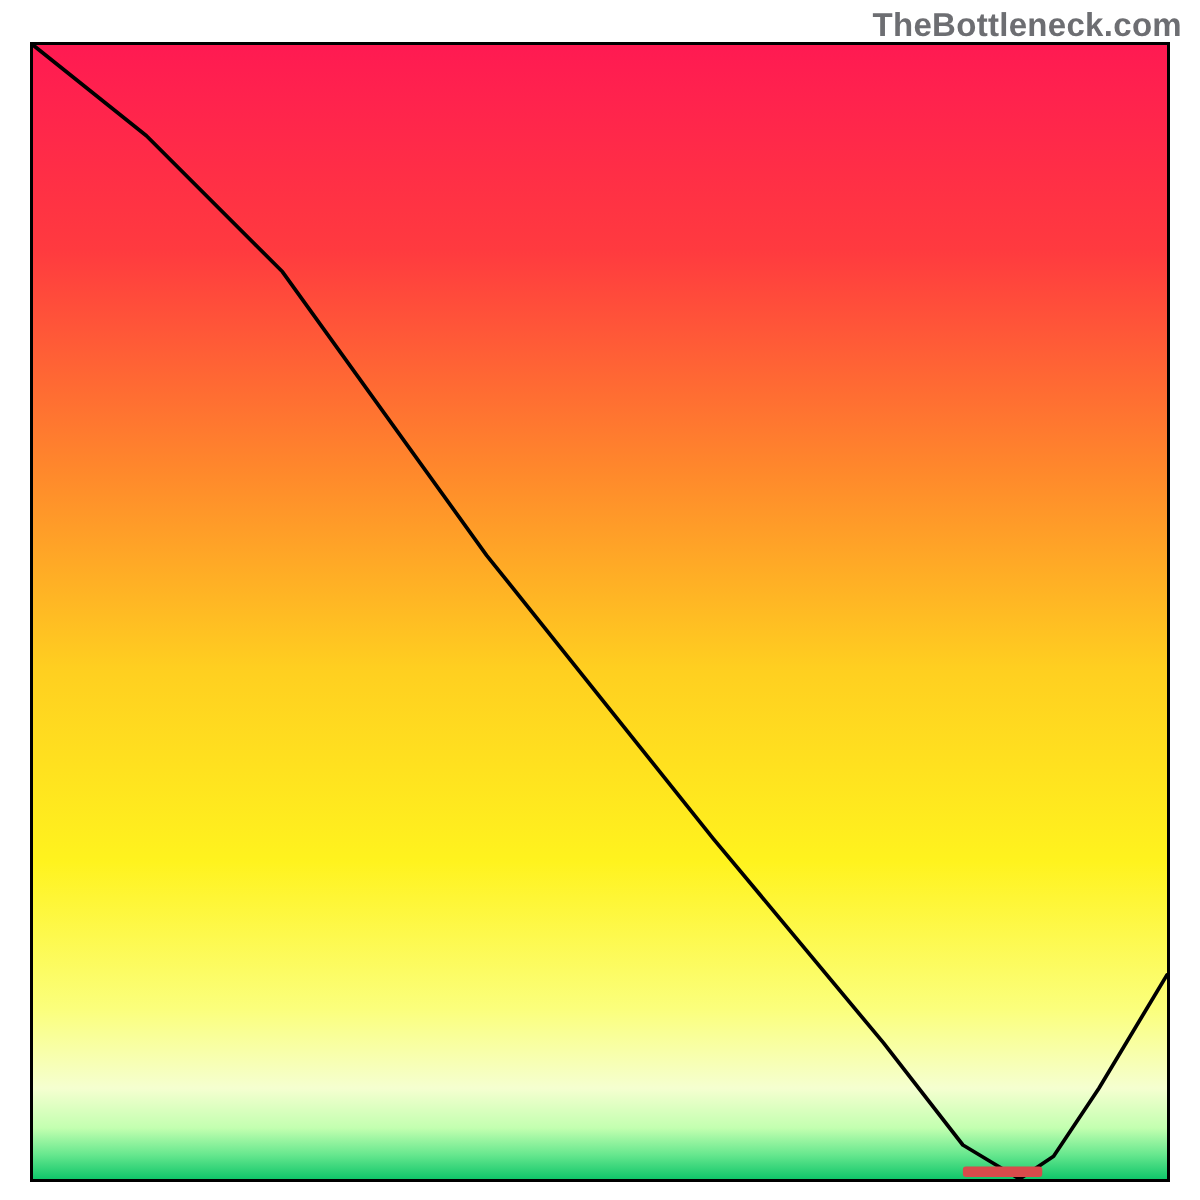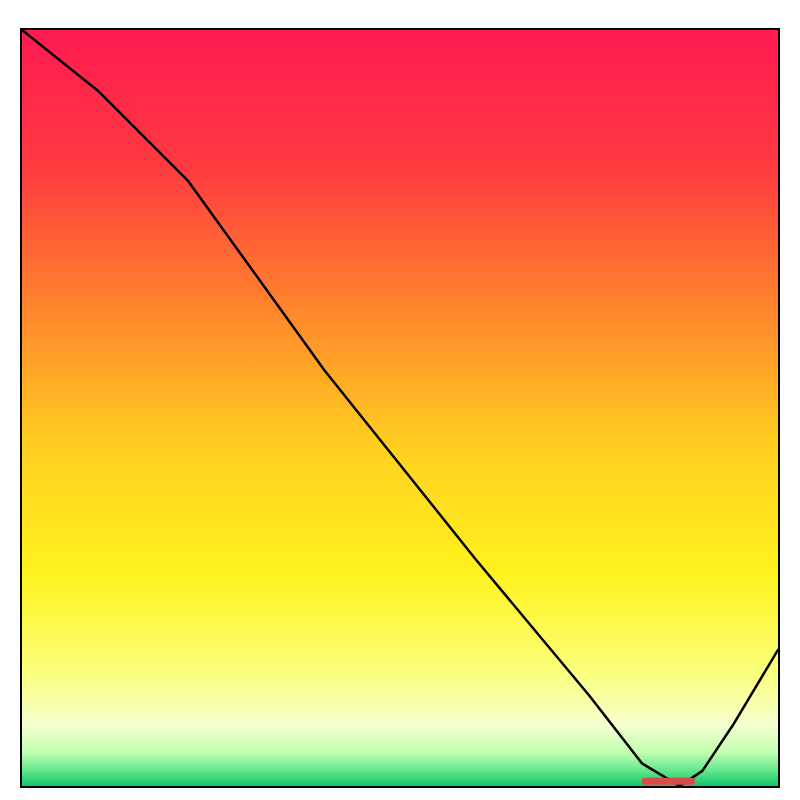--- a/index.html
+++ b/index.html
@@ -39,20 +39,21 @@
   .plot svg {
     display: block;
     width: 100%;
     height: 100%;
   }
 </style>
 </head>
 <body>
 
 <div class="stage">
+  <div class="attribution">TheBottleneck.com</div>
 
   <div class="plot">
     <svg viewBox="0 0 760 760" preserveAspectRatio="none">
       <defs>
         <linearGradient id="bg-grad" x1="0" y1="0" x2="0" y2="1">
 
         <stop offset="0%" stop-color="#ff1a52"></stop>
             <stop offset="18%" stop-color="#ff3a3f"></stop>
             <stop offset="38%" stop-color="#ff8a2b"></stop>
             <stop offset="55.00000000000001%" stop-color="#ffcf20"></stop>

